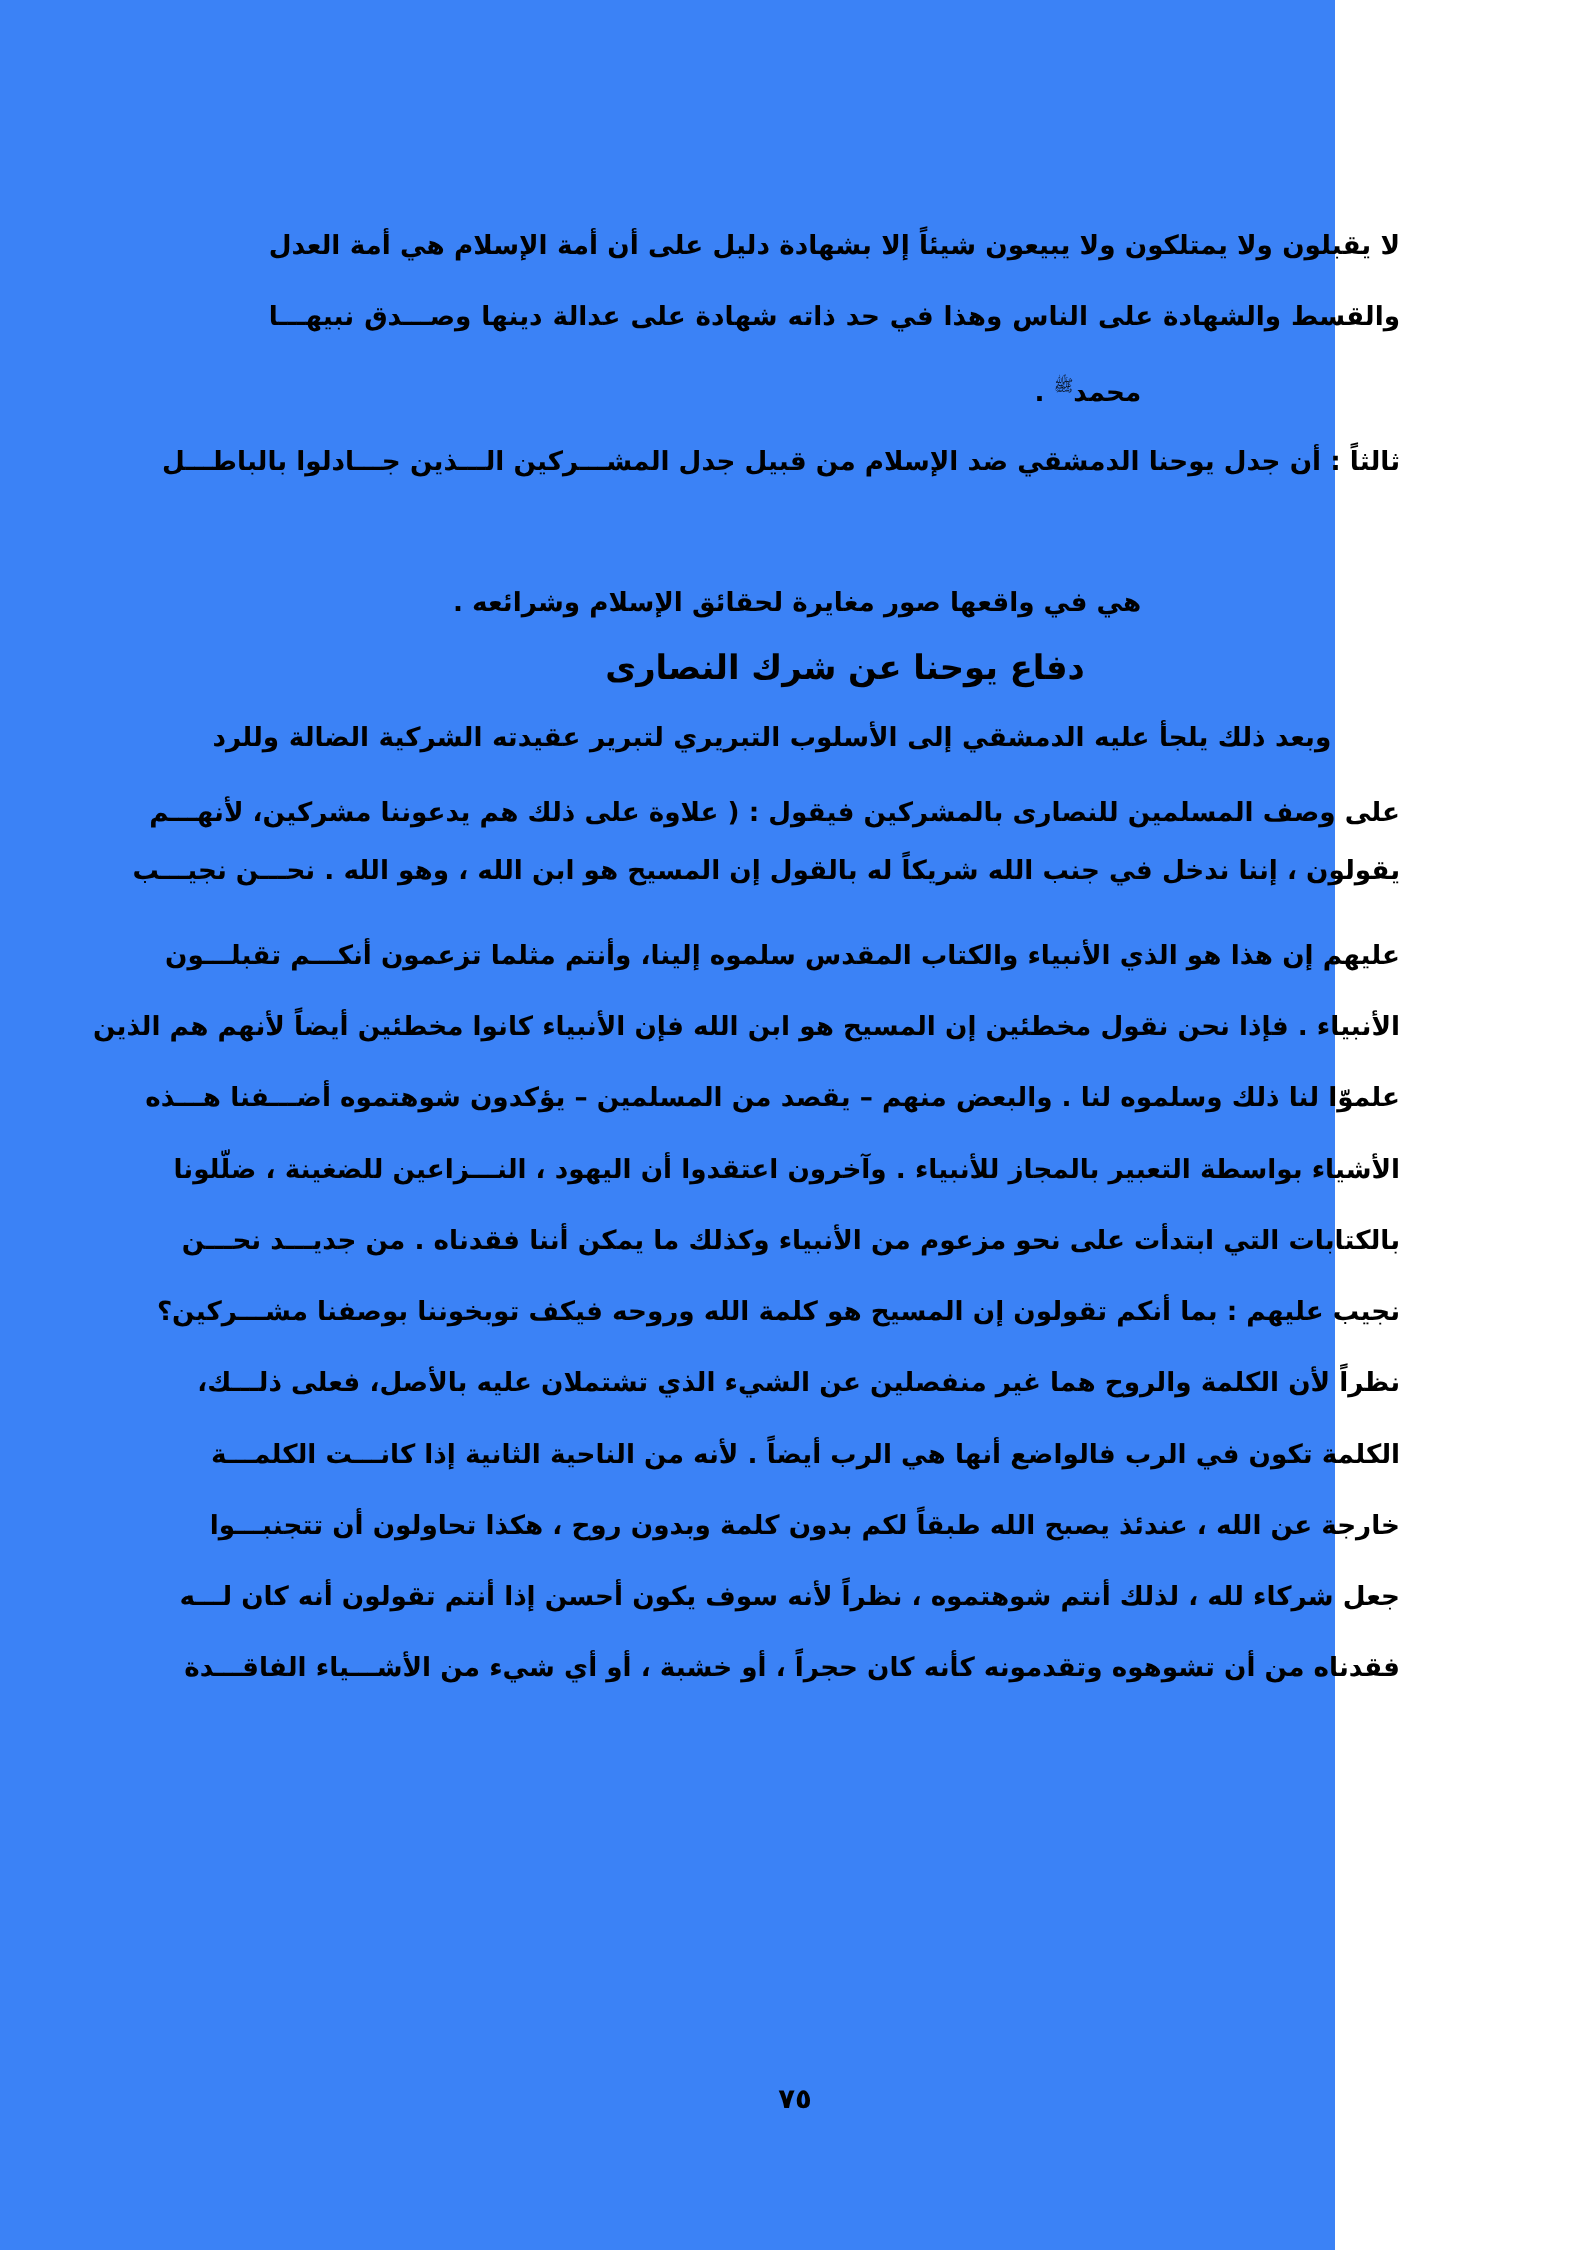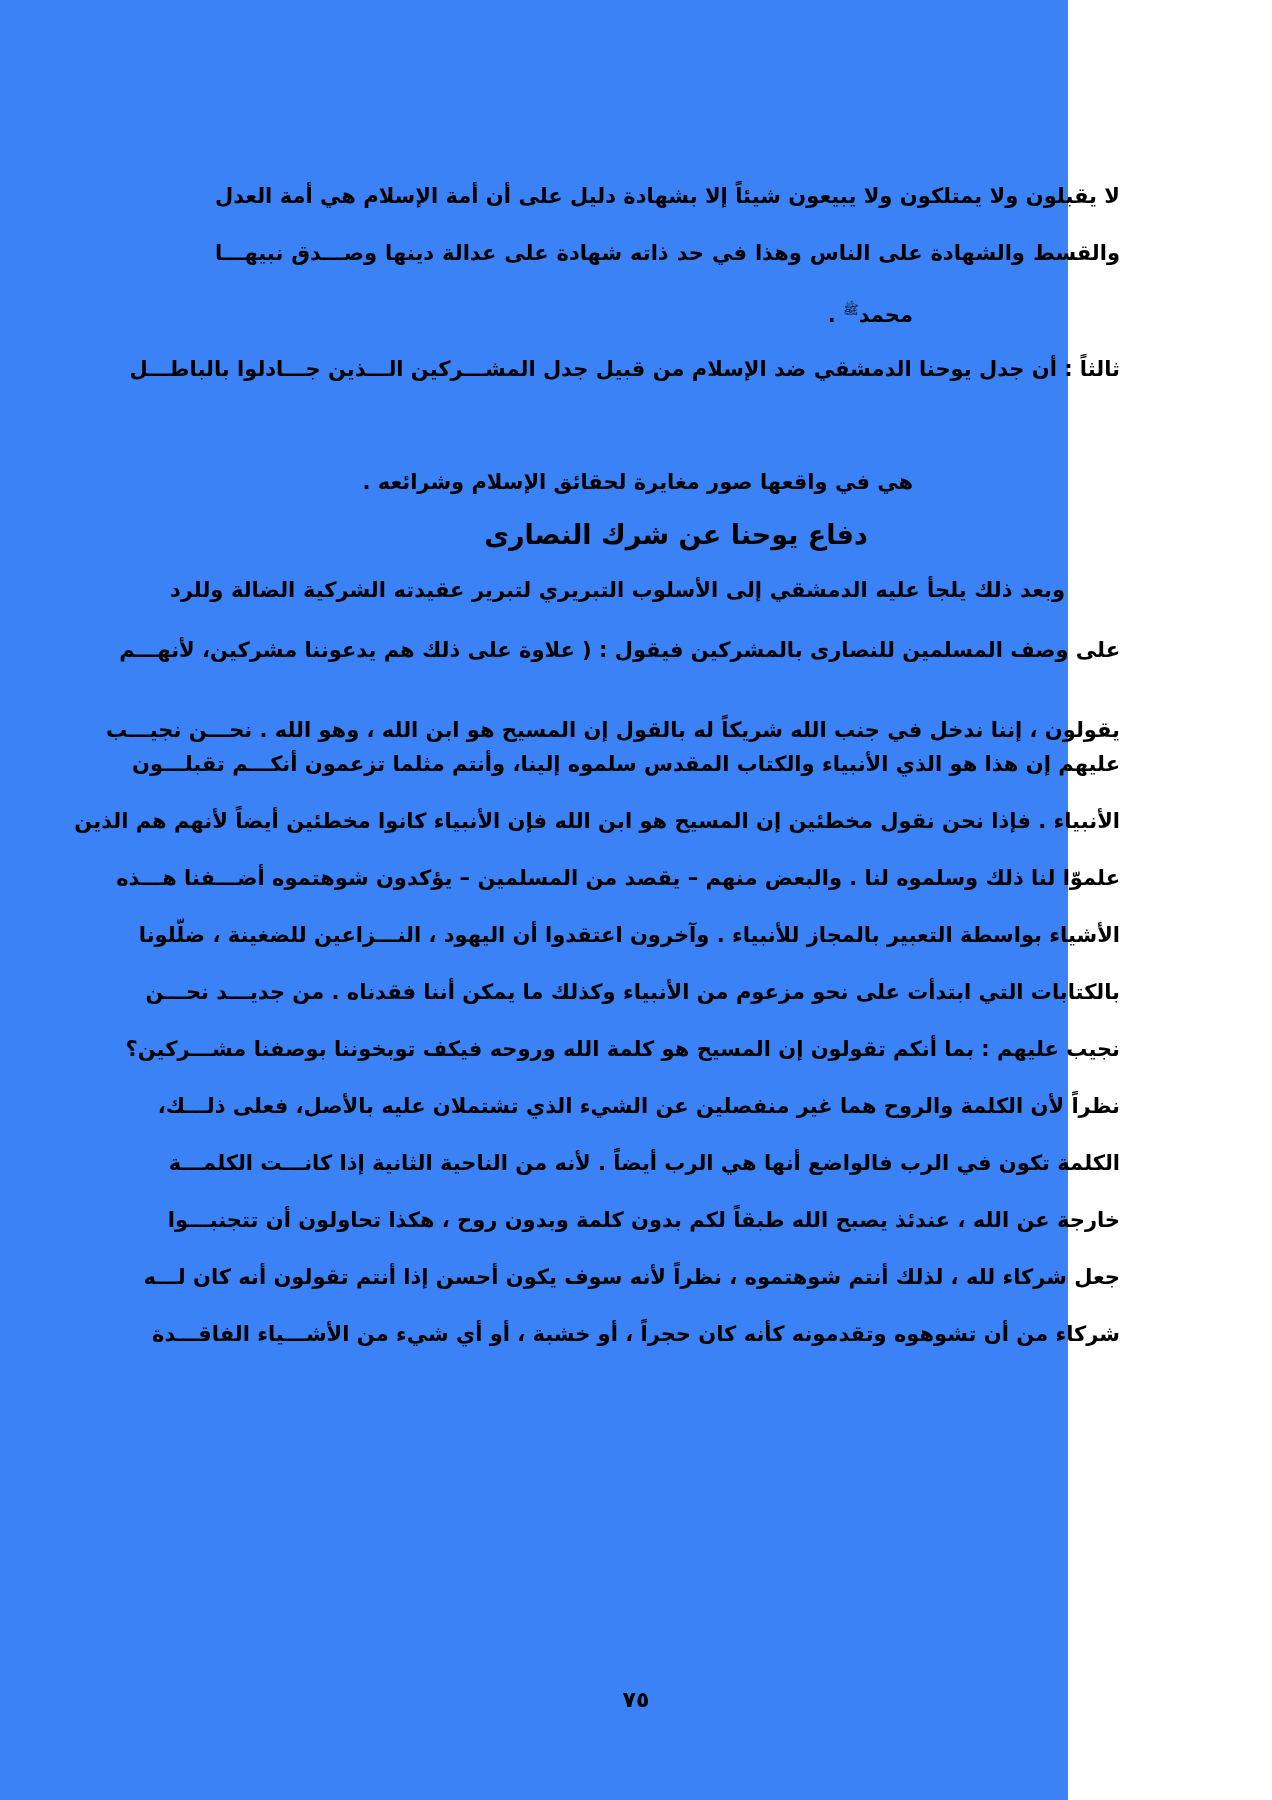--- a/index.html
+++ b/index.html
@@ -52,21 +52,20 @@
       padding-left: 40px;
     }
     .pageno {
       position: absolute;
       left: 0;
       width: 1272px;
       text-align: center;
       font-weight: bold;
       font-size: 22px;
       direction: rtl;
-      margin-top: 20px;
     }
     .pbuh {
       font-size: 13px;
       font-weight: normal;
       vertical-align: super;
     }
   </style>
 </head>
 <body>
 
@@ -78,28 +77,28 @@
     <span>محمد</span><span class="pbuh">ﷺ</span><span> .</span>
   </div>
 
   <div class="line justify" style="left:170px; width:950px; top:349px;">ثالثاً : أن جدل يوحنا الدمشقي ضد الإسلام من قبيل جدل المشـــركين الـــذين جـــادلوا بالباطـــل</div>
   <div class="line right" style="right:155px; top:462px;">هي في واقعها صور مغايرة لحقائق الإسلام وشرائعه .</div>
 
   <div class="heading" style="top:513px;">دفاع يوحنا عن شرك النصارى</div>
 
   <div class="line justify" style="left:170px; width:895px; top:570px;">وبعد ذلك يلجأ عليه الدمشقي إلى الأسلوب التبريري لتبرير عقيدته الشركية الضالة وللرد</div>
   <div class="line justify" style="left:170px; width:950px; top:630px;">على وصف المسلمين للنصارى بالمشركين فيقول : ( علاوة على ذلك هم يدعوننا مشركين، لأنهـــم</div>
-  <div class="line justify" style="left:170px; width:950px; top:710px;">يقولون ، إننا ندخل في جنب الله شريكاً له بالقول إن المسيح هو ابن الله ، وهو الله . نحـــن نجيـــب</div>
+  <div class="line justify" style="left:170px; width:950px; top:676px;">يقولون ، إننا ندخل في جنب الله شريكاً له بالقول إن المسيح هو ابن الله ، وهو الله . نحـــن نجيـــب</div>
   <div class="line justify" style="left:170px; width:950px; top:744px;">عليهم إن هذا هو الذي الأنبياء والكتاب المقدس سلموه إلينا، وأنتم مثلما تزعمون أنكـــم تقبلـــون</div>
   <div class="line justify" style="left:170px; width:950px; top:801px;">الأنبياء . فإذا نحن نقول مخطئين إن المسيح هو ابن الله فإن الأنبياء كانوا مخطئين أيضاً لأنهم هم الذين</div>
   <div class="line justify" style="left:170px; width:950px; top:858px;">علموّا لنا ذلك وسلموه لنا . والبعض منهم – يقصد من المسلمين – يؤكدون شوهتموه أضـــفنا هـــذه</div>
   <div class="line justify" style="left:170px; width:950px; top:915px;">الأشياء بواسطة التعبير بالمجاز للأنبياء . وآخرون اعتقدوا أن اليهود ، النـــزاعين للضغينة ، ضلّلونا</div>
   <div class="line justify" style="left:170px; width:950px; top:972px;">بالكتابات التي ابتدأت على نحو مزعوم من الأنبياء وكذلك ما يمكن أننا فقدناه . من جديـــد نحـــن</div>
   <div class="line justify" style="left:170px; width:950px; top:1029px;">نجيب عليهم : بما أنكم تقولون إن المسيح هو كلمة الله وروحه فيكف توبخوننا بوصفنا مشـــركين؟</div>
   <div class="line justify" style="left:170px; width:950px; top:1086px;">نظراً لأن الكلمة والروح هما غير منفصلين عن الشيء الذي تشتملان عليه بالأصل، فعلى ذلـــك،</div>
   <div class="line justify" style="left:170px; width:950px; top:1143px;">الكلمة تكون في الرب فالواضع أنها هي الرب أيضاً . لأنه من الناحية الثانية إذا كانـــت الكلمـــة</div>
   <div class="line justify" style="left:170px; width:950px; top:1200px;">خارجة عن الله ، عندئذ يصبح الله طبقاً لكم بدون كلمة وبدون روح ، هكذا تحاولون أن تتجنبـــوا</div>
   <div class="line justify" style="left:170px; width:950px; top:1257px;">جعل شركاء لله ، لذلك أنتم شوهتموه ، نظراً لأنه سوف يكون أحسن إذا أنتم تقولون أنه كان لـــه</div>
-  <div class="line justify" style="left:170px; width:950px; top:1314px;">شركاء من أن تشوهوه وتقدمونه كأنه كان حجراً ، أو خشبة ، أو أي شيء من الأشـــياء الفاقـــدة</div>
+  <div class="line justify" style="left:170px; width:950px; top:1314px;">فقدناه من أن تشوهوه وتقدمونه كأنه كان حجراً ، أو خشبة ، أو أي شيء من الأشـــياء الفاقـــدة</div>
 
   <div class="pageno" style="top:1667px;">٧٥</div>
 
 </div>
 
 </body></html>

